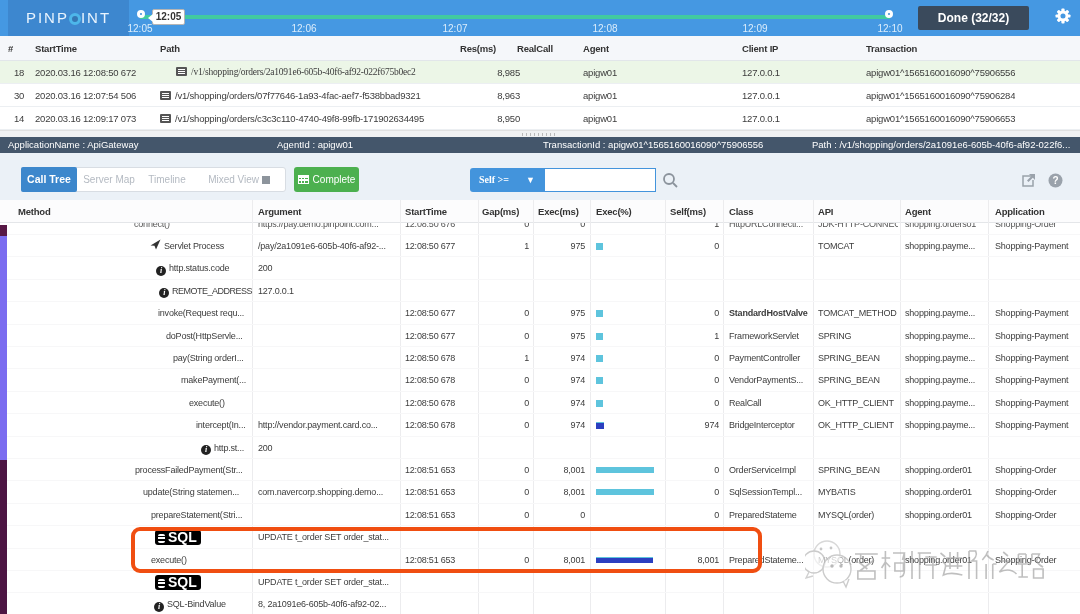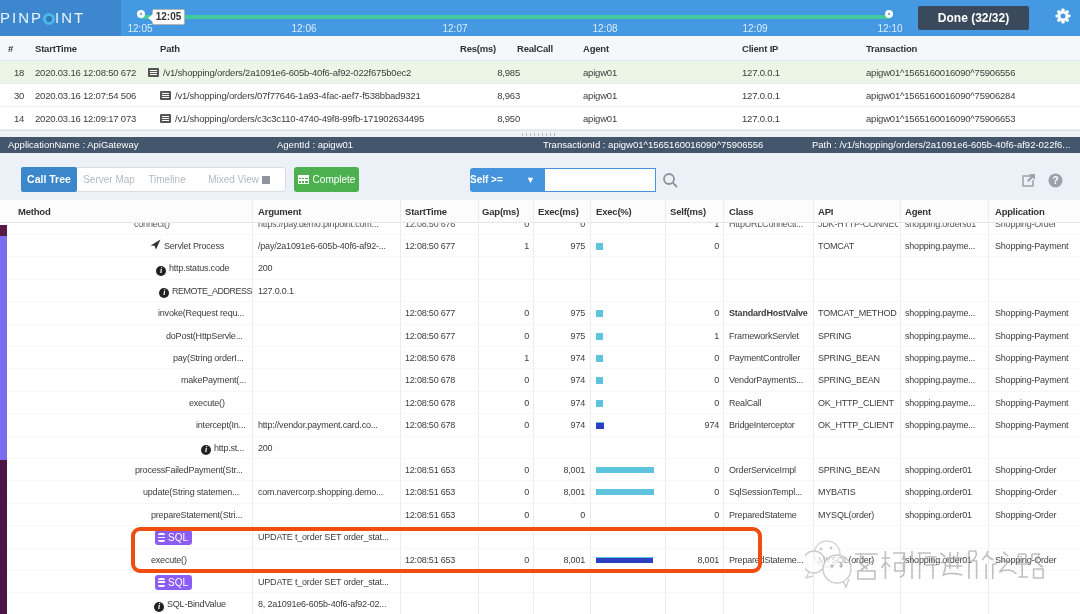--- a/index.html
+++ b/index.html
@@ -3,22 +3,22 @@
 <meta charset="utf-8">
 <style>
 * { margin:0; padding:0; box-sizing:border-box; }
 html,body { width:1080px; height:614px; overflow:hidden; background:#fff;
   font-family:"Liberation Sans", sans-serif; }
 #page { position:relative; width:1080px; height:614px; overflow:hidden; background:#fff; }
 .abs { position:absolute; }
 
 
 #topbar { position:absolute; left:0; top:0; width:1080px; height:36px; background:#4598e2; }
-#logo { position:absolute; left:0; top:0; width:121px; height:36px; background:#3d87cf;
-  color:#e9f4fe; font-size:15px; letter-spacing:2px; line-height:36px; text-align:left; }
+#logo { position:absolute; left:8px; top:0; width:121px; height:36px; background:#3d87cf;
+  color:#e9f4fe; font-size:15px; letter-spacing:2px; line-height:36px; text-align:center; }
 #logo .o { display:inline-block; width:12px; height:12px; border:3px solid #4db7ea;
   border-radius:50%; vertical-align:-1.5px; background:#3577b4; }
 #tline { position:absolute; left:140px; top:15px; width:750px; height:4px; background:#41caa0; }
 .tdot { position:absolute; width:8px; height:8px; border:3px solid #fff; border-radius:50%; background:#3f8dd6; top:10px; }
 #tooltip { position:absolute; left:152px; top:9px; width:33px; height:16px; background:#fff;
   border:1px solid #b5b5b5; border-radius:2px; color:#333; font-size:10px; font-weight:bold;
   text-align:center; line-height:14px; }
 #tooltip:before { content:""; position:absolute; left:-5px; top:4px; border:4px solid transparent;
   border-right:5px solid #fff; border-left:none; }
 .tlab { position:absolute; top:23px; width:40px; text-align:center; color:#dcedfb; font-size:10px; }
@@ -77,22 +77,22 @@
 .trow { position:absolute; left:0; width:1080px; height:22.4px; border-bottom:1px solid #f7f7f8; }
 .c { position:absolute; top:0; line-height:22px; white-space:nowrap; overflow:hidden; }
 .vline { position:absolute; top:0; width:1px; background:#ececee; }
 .r { text-align:right; }
 .bar { position:absolute; top:8px; height:6px; }
 .cy { background:#5ec4dd; }
 .db { background:#2b3fc0; border-top:1px solid #5ec4dd; }
 .info { display:inline-block; width:10px; height:10px; background:#222; color:#fff; border-radius:50%;
   font-size:8px; font-weight:bold; text-align:center; line-height:10px; vertical-align:-1.5px; margin-right:3px;
   font-family:"Liberation Serif", serif; font-style:italic; }
-.sqlbadge { display:inline-block; height:15px; background:#8b5cf6; border-radius:3px; color:#fff;
-  font-size:10px; font-weight:normal; line-height:15px; padding:0 4px 0 3px; vertical-align:middle; letter-spacing:0; }
+.sqlbadge { display:inline-block; height:15px; background:#000000; border-radius:3px; color:#fff;
+  font-size:14px; font-weight:bold; line-height:15px; padding:0 4px 0 3px; vertical-align:middle; letter-spacing:0; }
 .dbico { display:inline-block; width:7px; height:9px; margin-right:3px; vertical-align:-1px; border-radius:2px;
   background:repeating-linear-gradient(180deg,#fff 0 2px,rgba(255,255,255,0) 2px 3.5px); }
 
 
 #strip1 { position:absolute; left:0; top:225px; width:7px; height:11px; background:#571845; }
 #strip2 { position:absolute; left:0; top:236px; width:7px; height:224px; background:#7b6cf0; }
 #strip3 { position:absolute; left:0; top:460px; width:7px; height:154px; background:#4d1543; }
 
 
 #obox { position:absolute; left:131px; top:527px; width:631px; height:46px;
@@ -141,21 +141,21 @@
       <div class="c" style="left:160px;width:335px;">Path</div>
       <div class="c" style="left:460px;">Res(ms)</div>
       <div class="c" style="left:517px;">RealCall</div>
       <div class="c" style="left:583px;">Agent</div>
       <div class="c" style="left:742px;">Client IP</div>
       <div class="c" style="left:866px;">Transaction</div>
     </div>
     <div class="row sel" style="top:25px;">
       <div class="c" style="left:14px;">18</div>
       <div class="c" style="left:35px;">2020.03.16 12:08:50 672</div>
-      <div class="c" style="left:148px;width:335px;"><span class="pathicon"></span>/v1/shopping/orders/2a1091e6-605b-40f6-af92-022f675b0ec2</div>
+      <div class="c" style="left:176px;width:335px;font-family:Liberation Serif, serif;"><span class="pathicon"></span>/v1/shopping/orders/2a1091e6-605b-40f6-af92-022f675b0ec2</div>
       <div class="c r" style="left:400px;width:120px;">8,985</div>
       <div class="c" style="left:583px;">apigw01</div>
       <div class="c" style="left:742px;">127.0.0.1</div>
       <div class="c" style="left:866px;">apigw01^1565160016090^75906556</div>
     </div>
     <div class="row" style="top:48px;">
       <div class="c" style="left:14px;">30</div>
       <div class="c" style="left:35px;">2020.03.16 12:07:54 506</div>
       <div class="c" style="left:160px;width:335px;"><span class="pathicon"></span>/v1/shopping/orders/07f77646-1a93-4fac-aef7-f538bbad9321</div>
       <div class="c r" style="left:400px;width:120px;">8,963</div>
@@ -186,21 +186,21 @@
   </div>
 
   <div id="tabbar">
     <div id="tabgrp">
       <div class="tab act" style="width:56px;">Call Tree</div>
       <div class="tab" style="width:64px;">Server Map</div>
       <div class="tab" style="width:52px;">Timeline</div>
       <div class="tab" style="width:92px;">Mixed View <span style="display:inline-block;width:8px;height:8px;background:#8d949c;vertical-align:-1px;"></span></div>
     </div>
     <div id="completebtn"><span class="gridico"></span>Complete</div>
-    <div id="selfdd"><span style="">Self &gt;=</span><span style="position:absolute;right:9px;font-size:9px;">▼</span></div>
+    <div id="selfdd"><span style="margin-left:9px;font-family:Liberation Serif, serif;">Self &gt;=</span><span style="position:absolute;right:9px;font-size:9px;">▼</span></div>
     <div id="searchbox"></div>
     <svg class="abs" style="left:662px;top:19px;" width="17" height="17" viewBox="0 0 17 17">
       <circle cx="7" cy="7" r="5" fill="none" stroke="#8b939c" stroke-width="1.8"></circle>
       <line x1="11" y1="11" x2="15" y2="15" stroke="#8b939c" stroke-width="1.8"></line>
     </svg>
     <svg class="abs" style="left:1021px;top:20px;" width="15" height="15" viewBox="0 0 15 15">
       <path fill="none" stroke="#9aa2ab" stroke-width="1.5" d="M10 3H2v10h10V7"></path>
       <path fill="#9aa2ab" d="M8 1h6v6l-2.2-2.2L7.5 9 6 7.5l4.2-4.3z"></path>
     </svg>
     <svg class="abs" style="left:1048px;top:20px;" width="15" height="15" viewBox="0 0 15 15">

